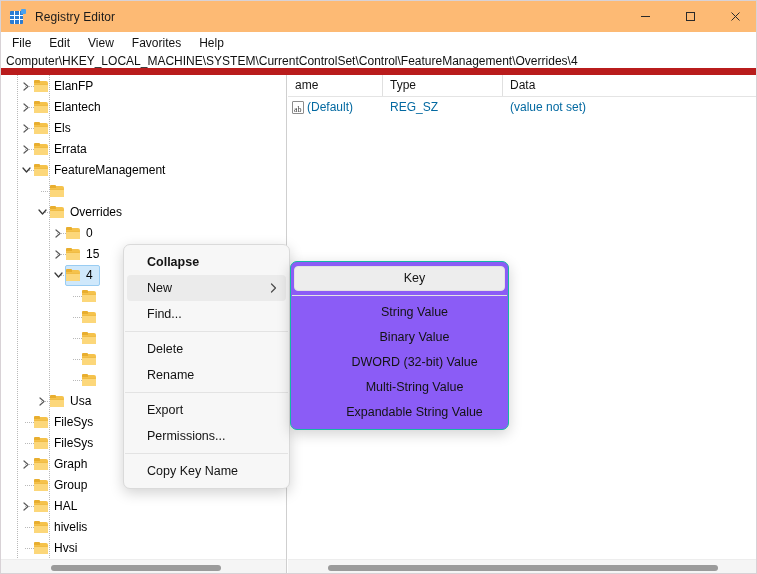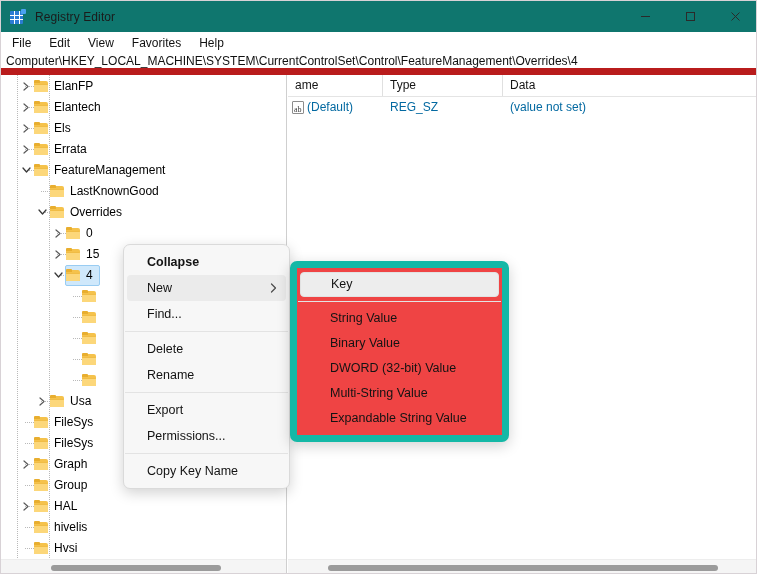--- a/index.html
+++ b/index.html
@@ -26,21 +26,21 @@
     border: 1px solid #d8d2d6;
     box-sizing: border-box;
     overflow: hidden;
   }
 
   
   #titlebar {
     position: absolute;
     left: 0; top: 0;
     width: 757px; height: 31px;
-    background: #0f766e;
+    background: #fdba74;
     display: flex;
     align-items: center;
     box-sizing: border-box;
   }
   #app-icon {
     width: 16px; height: 16px;
     margin-left: 9px;
     position: relative;
     flex: none;
   }
@@ -352,27 +352,28 @@
     height: 1px;
     background: #e3e3e3;
     margin: 4px 1px;
   }
 
   
   #submenu {
     position: absolute;
     left: 289px; top: 260px;
     width: 219px;
-    background: #ef4444;
-    border: 7px solid #14b8a6;
+    background: #8b5cf6;
+    border: 1px solid #14b8a6;
     border-radius: 7px;
     box-shadow: 0 4px 14px rgba(0,0,0,.18);
     padding: 4px 0;
     box-sizing: border-box;
     z-index: 50;
+    text-align: center;
   }
   .subitem {
     height: 25px;
     line-height: 25px;
     padding-left: 30px;
     font-size: 12.5px;
     color: #131313;
     white-space: nowrap;
     margin: 0 3px;
     border-radius: 4px;
@@ -520,21 +521,20 @@
           </div>
           <div class="trow">
             <div class="stub" style="left: 40px; top: 10px; width: 10px;"></div>
             <span style="display: inline-block; width: 34px; flex: 0 0 auto;"></span>
             <span class="chev"></span>
             <span class="folder">
               <span class="fback"></span>
               <span class="ftab"></span>
               <span class="ffront"></span>
             </span>
-            <span class="lbl" style="position: relative; z-index: 2;">LastKnownGood</span>
           </div>
           <div class="trow">
             <div class="stub" style="left: 40px; top: 10px; width: 10px;"></div>
             <span style="display: inline-block; width: 34px; flex: 0 0 auto;"></span>
             <span class="chev">
               <svg width="9" height="8" viewBox="0 0 9 8">
                 <path d="M1 2 L4.5 6 L8 2" fill="none" stroke="#3a3a3a" stroke-width="1.3" stroke-linecap="round" stroke-linejoin="round"></path>
               </svg>
             </span>
             <span class="folder">

